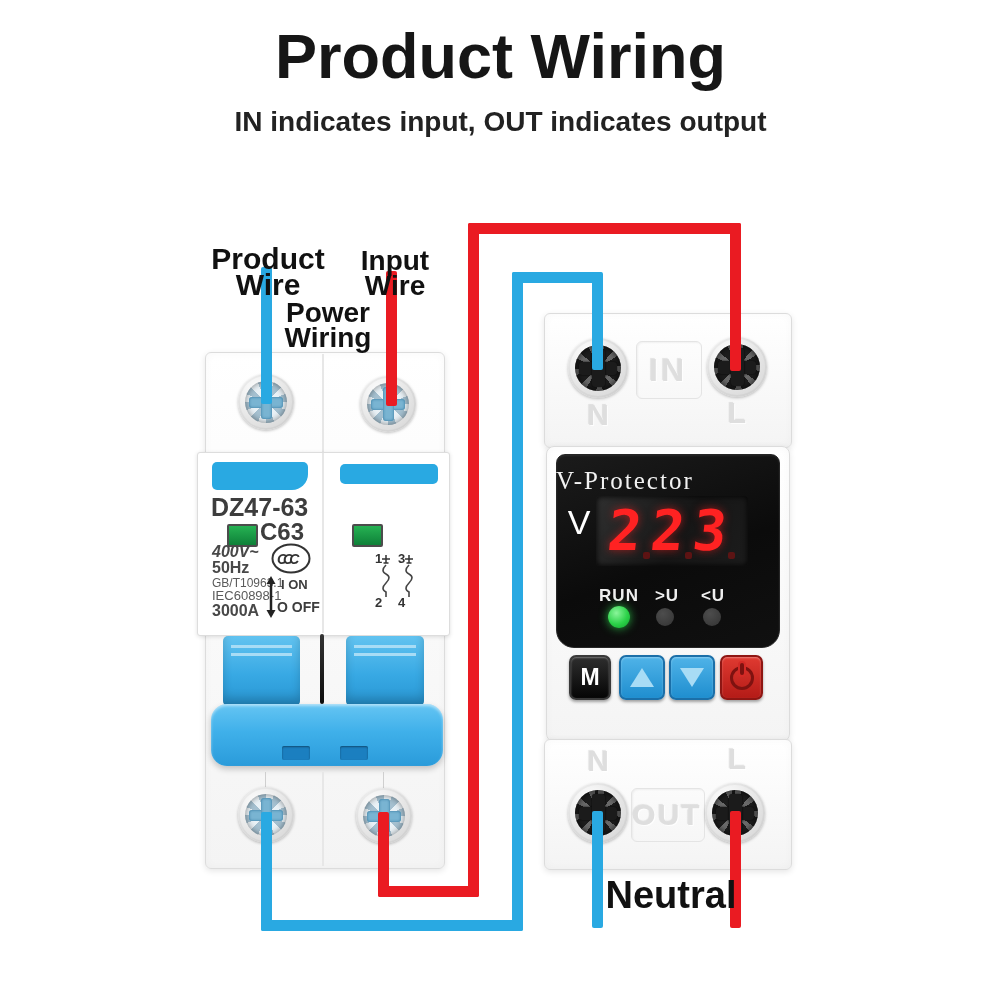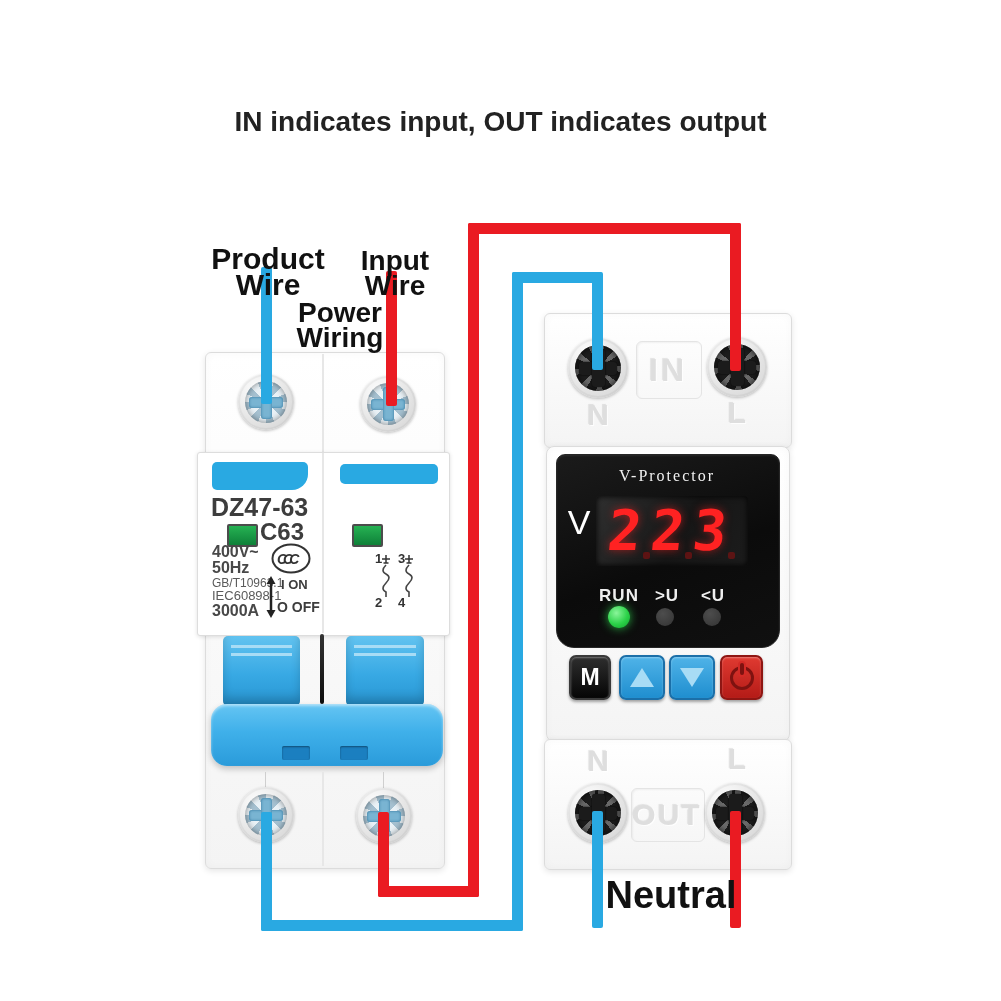--- a/index.html
+++ b/index.html
@@ -9,21 +9,21 @@
 
   
   .title{left:0;top:20px;width:1001px;text-align:center;font-size:63px;font-weight:800;
          color:#161616;letter-spacing:0px;}
   .subtitle{left:0;top:106px;width:1001px;text-align:center;font-size:28px;font-weight:700;color:#222;}
 
   
   .lbl{font-weight:800;color:#111;text-align:center;z-index:6;}
   .lbl-neutral{left:198px;top:246px;width:140px;font-size:30px;line-height:26px;}
   .lbl-live{left:350px;top:248px;width:90px;font-size:28px;line-height:25px;}
-  .lbl-power{left:272px;top:300px;width:112px;font-size:28px;line-height:25px;padding-left:12px;}
+  .lbl-power{left:272px;top:300px;width:112px;font-size:28px;line-height:25px;}
   .lbl-output{left:596px;top:874px;width:150px;font-size:38px;z-index:6;}
 
   
   .wire{z-index:5;border-radius:2px;}
   .wb{background:#29a9e2;}
   .wr{background:#ea1b22;}
 
   
   .shell{background:linear-gradient(180deg,#ffffff,#f4f4f4);border:1px solid #dcdcdc;
          border-radius:6px;box-shadow:0 2px 6px rgba(0,0,0,.10), inset 0 0 8px rgba(0,0,0,.03);}
@@ -56,21 +56,21 @@
           border-radius:5px;box-shadow:inset 0 -8px 10px rgba(0,0,0,.18);}
   .handle::before{content:"";position:absolute;left:8px;right:8px;top:9px;height:16px;
           background:repeating-linear-gradient(180deg,#a8dcf5 0 3px,transparent 3px 8px);}
   .crossbar{background:linear-gradient(180deg,#65c5f3 0%,#3fb0ea 45%,#2a9bda 100%);
           border-radius:16px;box-shadow:0 3px 6px rgba(0,0,0,.22), inset 0 2px 3px rgba(255,255,255,.5);}
   .notch{background:#1b7fc0;border-radius:2px;box-shadow:inset 0 1px 2px rgba(0,0,0,.4);}
 
   
   .panel{background:linear-gradient(160deg,#1b1b1b 0%,#0b0b0b 55%,#101010 100%);
          border-radius:9px 9px 18px 18px;border:1px solid #262626;box-shadow:inset 0 1px 2px rgba(255,255,255,.08);}
-  .brand{font-family:"Liberation Serif",serif;color:#f2f2f2;letter-spacing:2px;font-size:16px;text-align:center;}
+  .brand{font-family:"Liberation Serif",serif;color:#f2f2f2;letter-spacing:2px;font-size:25px;}
   .display{background:linear-gradient(120deg,#303030 0%,#161616 55%,#1c1c1c 100%);
          border-radius:4px;box-shadow:inset 0 0 6px #000;display:flex;align-items:center;justify-content:center;}
   .digit{font-family:"DejaVu Sans Mono",monospace;font-weight:700;font-size:56px;line-height:1;
          color:#ff2222;transform:skewX(-6deg);text-shadow:0 0 9px rgba(255,30,30,.55);}
   .segdot{width:7px;height:7px;background:#5c1414;border-radius:2px;align-self:flex-end;margin:0 1px 7px 1px;}
   .indlab{color:#efefef;font-size:17px;font-weight:600;text-align:center;letter-spacing:1px;}
   .led{border-radius:50%;}
   .led-on{background:radial-gradient(circle at 38% 32%,#8af59a,#2bd148 55%,#12a12e);
           box-shadow:0 0 10px rgba(48,220,80,.8);}
   .led-off{background:radial-gradient(circle at 38% 32%,#4d4d4d,#333);}
@@ -89,20 +89,21 @@
           background:#7e1210;border-radius:2px;box-shadow:0 0 0 2px rgba(212,42,38,1);}
 
   .hairline{background:#cfcfcf;width:1px;}
   svg text{font-family:"Liberation Sans",sans-serif;}
 </style>
 </head>
 <body>
 
 <div class="stage">
 
+  <div class="abs title">Product Wiring</div>
   <div class="abs subtitle">IN indicates input, OUT indicates output</div>
 
   <div class="abs shell" style="left:205px;top:352px;width:238px;height:515px;"></div>
   <div class="abs gapline" style="left:322px;top:354px;width:2px;height:98px;"></div>
 
   <div class="abs screw screw-silver" style="left:238px;top:374px;width:56px;height:56px;">
     <span class="inner"></span>
       <span class="bar1"></span>
       <span class="bar2"></span>
   </div>
@@ -113,21 +114,21 @@
   </div>
 
   <div class="abs" style="left:197px;top:452px;width:251px;height:182px;background:#fff;border:1px solid #ddd;border-radius:3px;box-shadow:0 1px 4px rgba(0,0,0,.12);"></div>
   <div class="abs gapline" style="left:322px;top:453px;width:2px;height:180px;"></div>
   <div class="abs stripe" style="left:212px;top:462px;width:96px;height:28px;border-radius:5px 5px 16px 5px;"></div>
   <div class="abs stripe" style="left:340px;top:464px;width:98px;height:20px;"></div>
 
   <div class="abs btxt" style="left:211px;top:495px;font-size:25px;font-weight:700;text-align:right;">DZ47-63</div>
   <div class="abs greenrect" style="left:227px;top:524px;width:27px;height:19px;"></div>
   <div class="abs btxt" style="left:260px;top:520px;font-size:24px;font-weight:700;">C63</div>
-  <div class="abs btxt" style="left:212px;top:544px;font-size:16px;font-weight:700;color:#484848;">400V~</div>
+  <div class="abs btxt" style="left:212px;top:544px;font-size:16px;font-weight:700;color:#484848;font-style:italic;">400V~</div>
   <div class="abs btxt" style="left:212px;top:560px;font-size:16px;font-weight:700;color:#484848;">50Hz</div>
 
   <div class="abs" style="left:271px;top:543px;width:40px;height:31px;">
     <svg width="40" height="31" viewBox="0 0 40 31">
       <ellipse cx="20" cy="15.5" rx="18.5" ry="14" fill="none" stroke="#333" stroke-width="2"></ellipse>
       <text x="6" y="21" font-size="14" font-weight="bold" font-style="italic" letter-spacing="-4" fill="#333">CCC</text>
     </svg>
   </div>
 
   <div class="abs btxt" style="left:212px;top:577px;font-size:12px;color:#5a5a5a;">GB/T10963.1</div>

